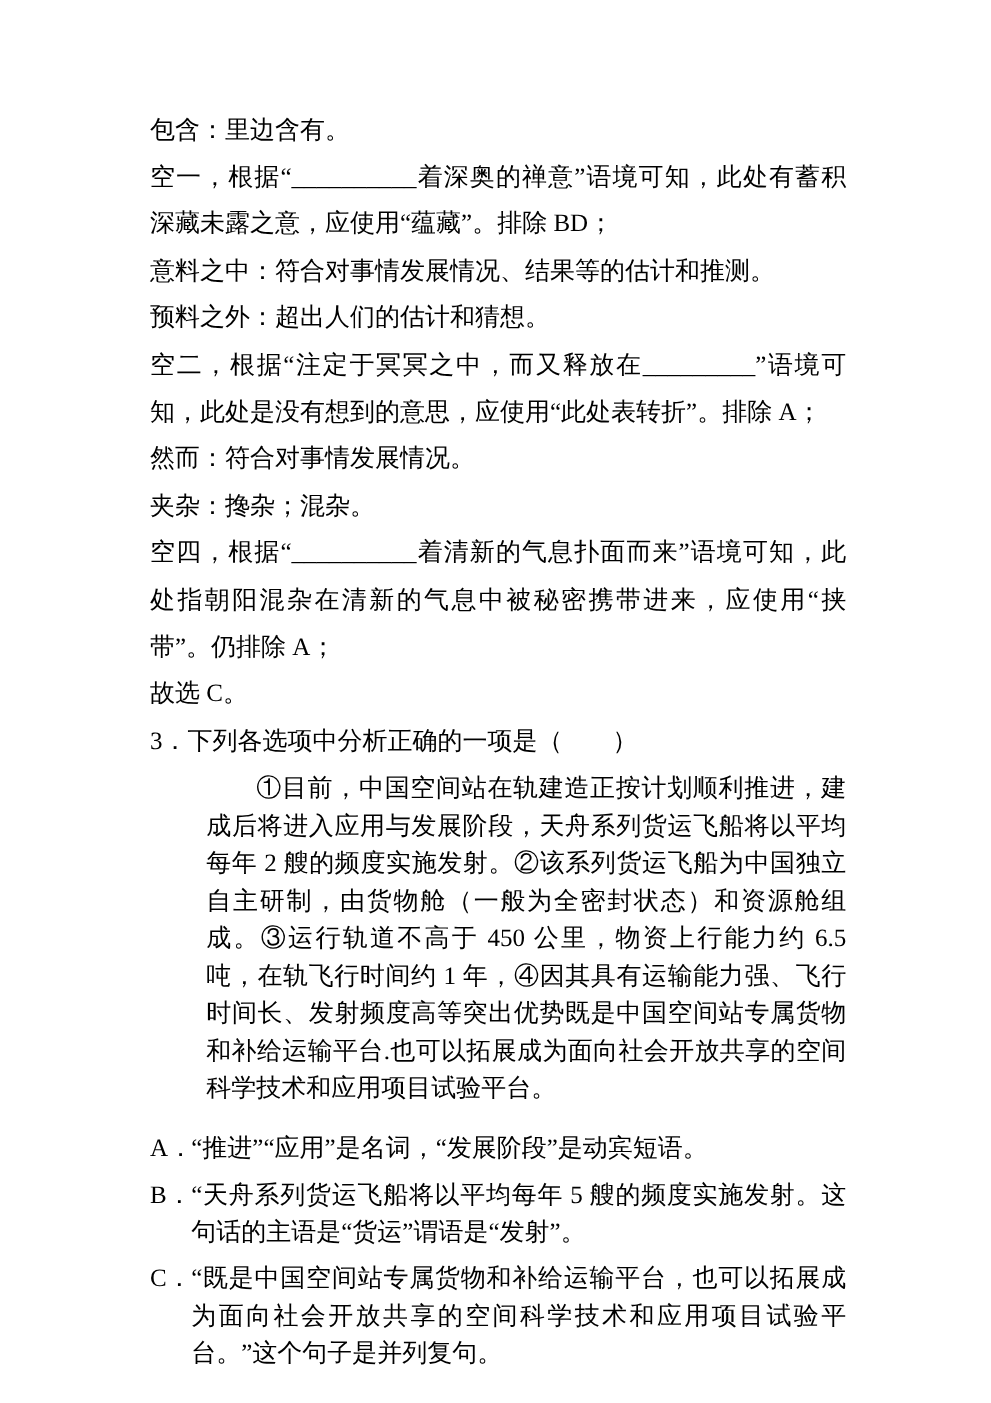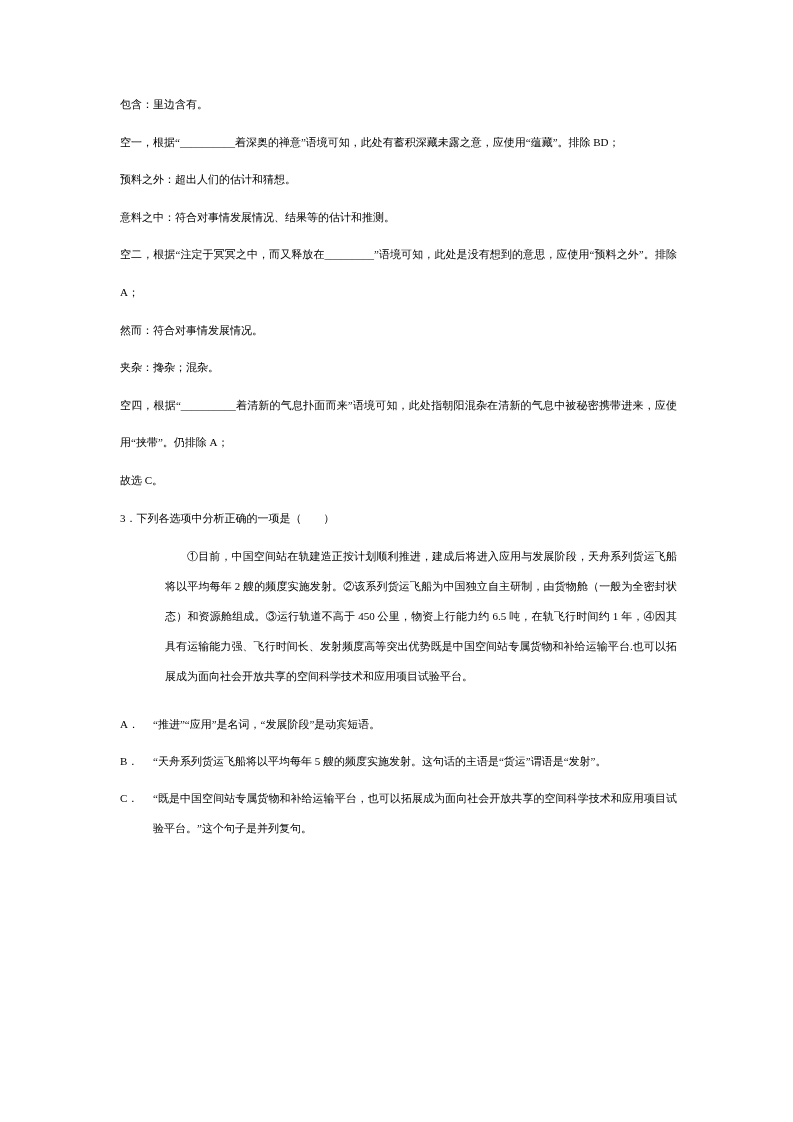--- a/index.html
+++ b/index.html
@@ -14,21 +14,21 @@
     background: #ffffff;
     overflow: hidden;
     font-family: "Liberation Serif", "DejaVu Serif", serif;
     color: #000000;
   }
   .content {
     position: absolute;
     left: 120px;
     top: 86px;
     width: 557px;
-    font-size: 11px;
+    font-size: 20px;
     text-align: justify;
   }
   p { margin: 0; padding: 0; }
   .line {
     line-height: 37.6px;
     word-break: break-all;
   }
   .passage {
     line-height: 30px;
     text-indent: 2em;
@@ -50,23 +50,23 @@
   .options-block { margin-top: 18px; }
 </style>
 </head>
 <body>
 
 <div class="page">
   <div class="content">
 
     <p class="line">包含：里边含有。</p>
     <p class="line">空一，根据“__________着深奥的禅意”语境可知，此处有蓄积深藏未露之意，应使用“蕴藏”。排除 BD；</p>
+    <p class="line">意料之中：符合对事情发展情况、结果等的估计和推测。</p>
     <p class="line">预料之外：超出人们的估计和猜想。</p>
-    <p class="line">意料之中：符合对事情发展情况、结果等的估计和推测。</p>
-    <p class="line">空二，根据“注定于冥冥之中，而又释放在_________”语境可知，此处是没有想到的意思，应使用“预料之外”。排除 A；</p>
+    <p class="line">空二，根据“注定于冥冥之中，而又释放在_________”语境可知，此处是没有想到的意思，应使用“此处表转折”。排除 A；</p>
     <p class="line">然而：符合对事情发展情况。</p>
     <p class="line">夹杂：搀杂；混杂。</p>
     <p class="line">空四，根据“__________着清新的气息扑面而来”语境可知，此处指朝阳混杂在清新的气息中被秘密携带进来，应使用“挟带”。仍排除 A；</p>
     <p class="line">故选 C。</p>
 
     <p class="line">3．下列各选项中分析正确的一项是（　　）</p>
 
     <p class="passage">①目前，中国空间站在轨建造正按计划顺利推进，建成后将进入应用与发展阶段，天舟系列货运飞船将以平均每年 2 艘的频度实施发射。②该系列货运飞船为中国独立自主研制，由货物舱（一般为全密封状态）和资源舱组成。③运行轨道不高于 450 公里，物资上行能力约 6.5 吨，在轨飞行时间约 1 年，④因其具有运输能力强、飞行时间长、发射频度高等突出优势既是中国空间站专属货物和补给运输平台.也可以拓展成为面向社会开放共享的空间科学技术和应用项目试验平台。</p>
 
     <div class="options-block">

